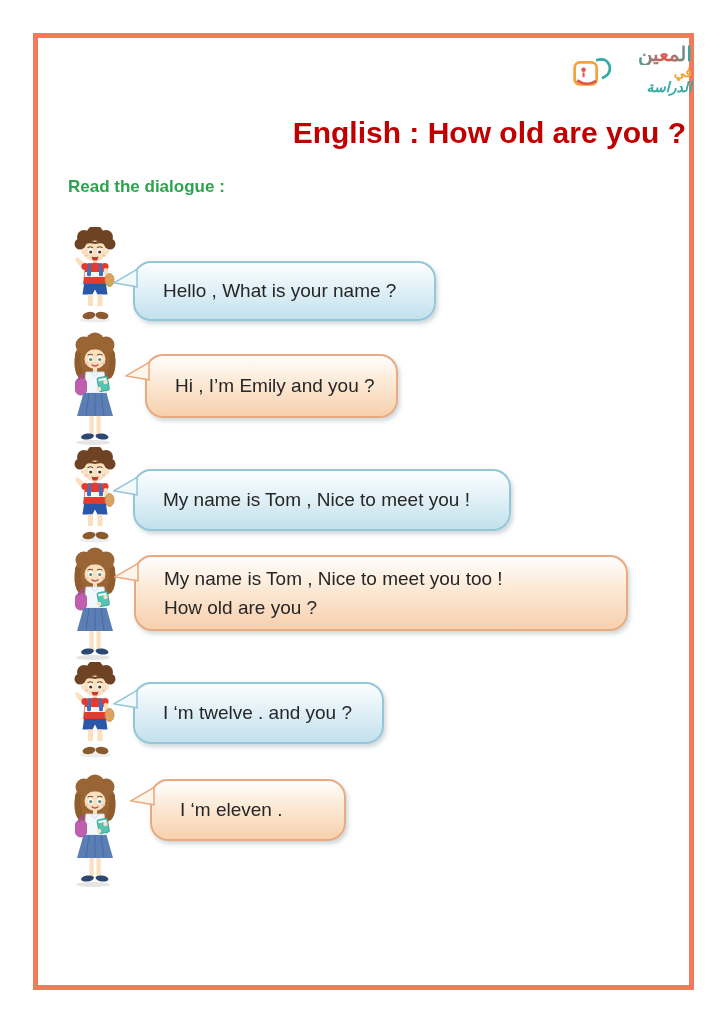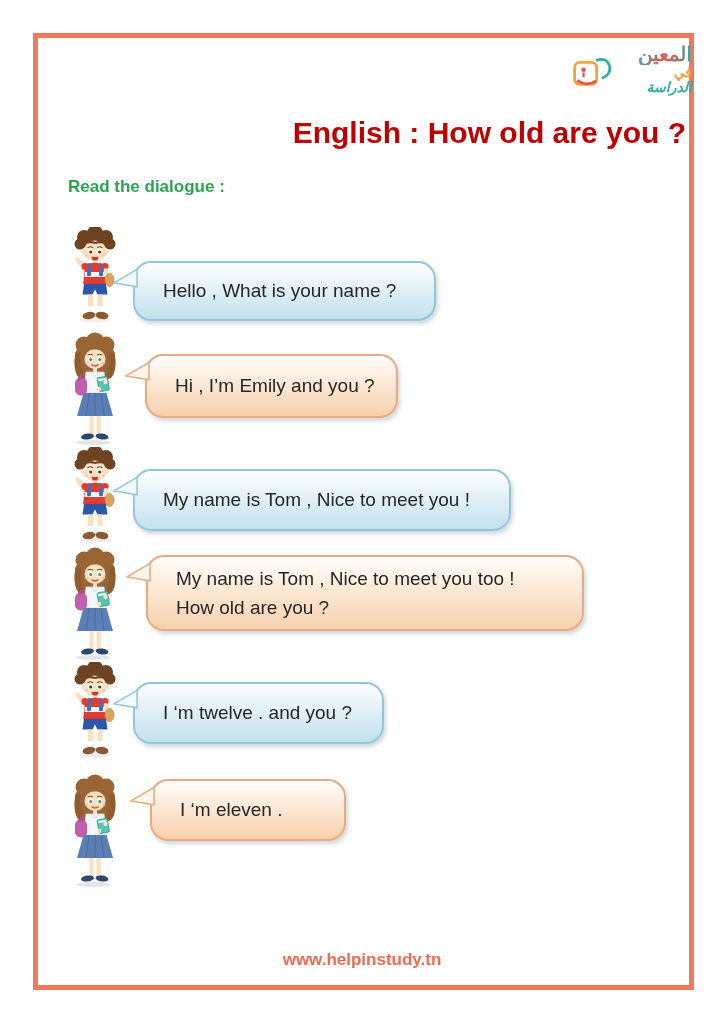--- a/index.html
+++ b/index.html
@@ -200,21 +200,21 @@
   <div class="bubble bubble-blue" style="left:133px; top:454px; width:378px; height:62px">
     <svg class="tail" viewBox="0 0 26 24">
         <use href="#tail-blue-shape"></use>
       </svg>
     <div class="bubble-text">My name is Tom , Nice to meet you !</div>
   </div>
 
   <svg class="char" style="left:58px; top:547px; width:74px; height:114px" viewBox="0 0 74 114">
       <use href="#girl-figure"></use>
     </svg>
-  <div class="bubble bubble-peach" style="left:146px; top:555px; width:438px; height:76px">
+  <div class="bubble bubble-peach" style="left:134px; top:555px; width:494px; height:76px">
     <svg class="tail" viewBox="0 0 26 24">
         <use href="#tail-peach-shape"></use>
       </svg>
     <div class="bubble-text">My name is Tom , Nice to meet you too !
 How old are you ?</div>
   </div>
 
   <svg class="char" style="left:64px; top:662px; width:62px; height:96px" viewBox="0 0 62 96">
       <use href="#boy-figure"></use>
     </svg>
@@ -228,14 +228,13 @@
   <svg class="char" style="left:58px; top:774px; width:74px; height:114px" viewBox="0 0 74 114">
       <use href="#girl-figure"></use>
     </svg>
   <div class="bubble bubble-peach" style="left:150px; top:779px; width:196px; height:62px">
     <svg class="tail" viewBox="0 0 26 24">
         <use href="#tail-peach-shape"></use>
       </svg>
     <div class="bubble-text">I ‘m eleven .</div>
   </div>
 
-  <div class="footer">www.helpinstudy.tn</div>
 </div>
 
 </body></html>

